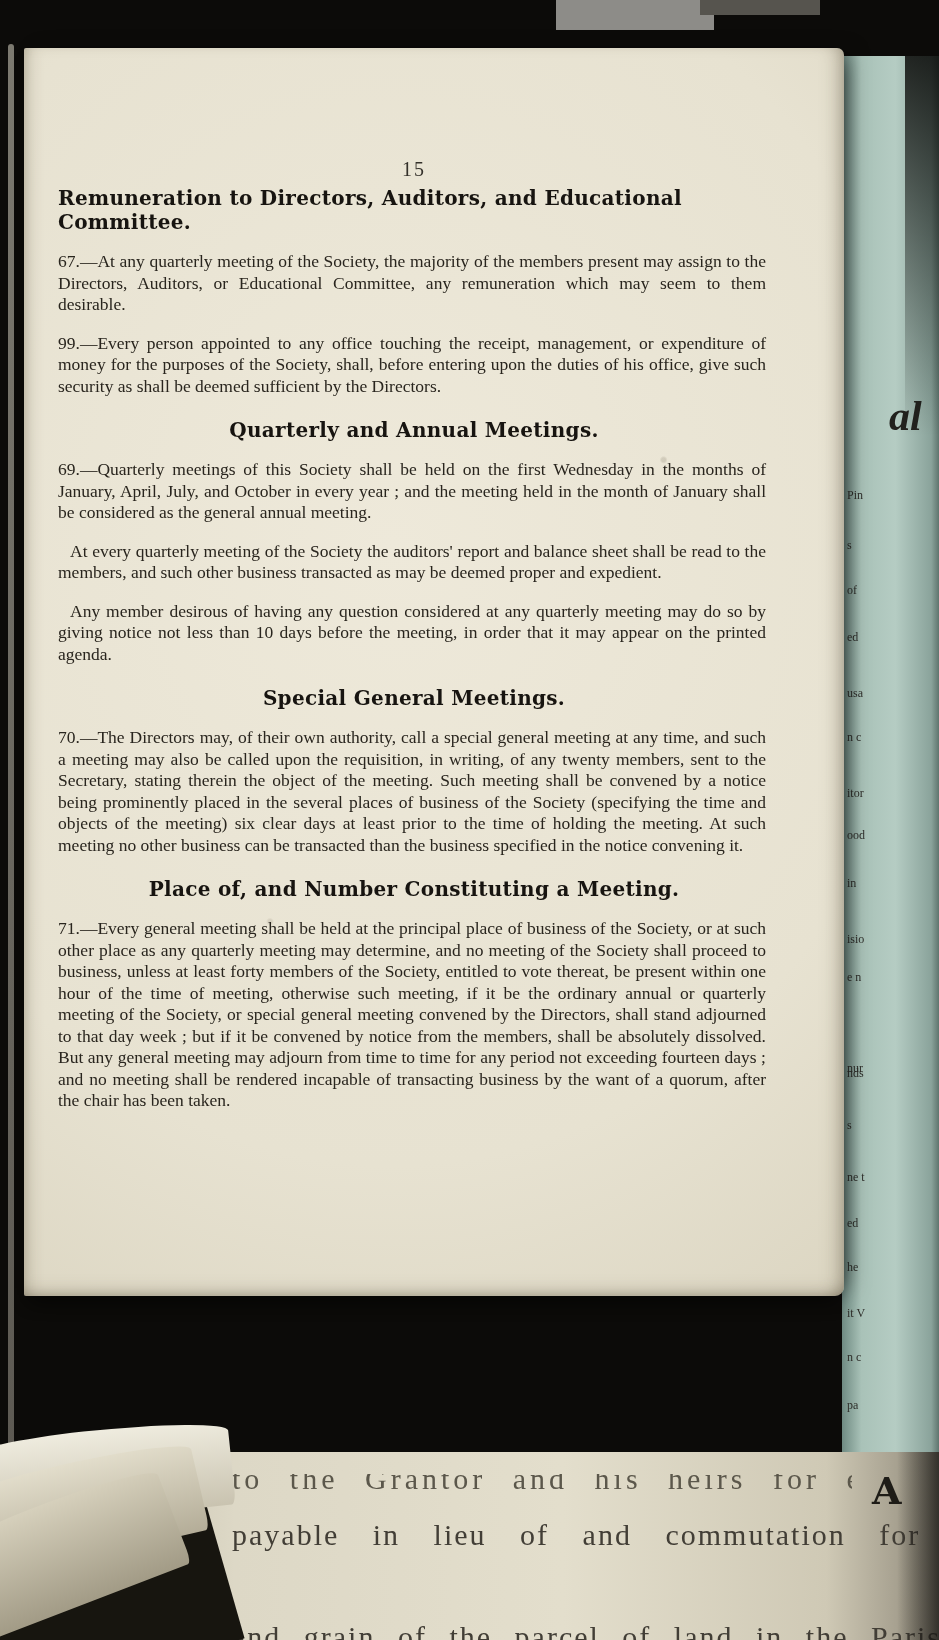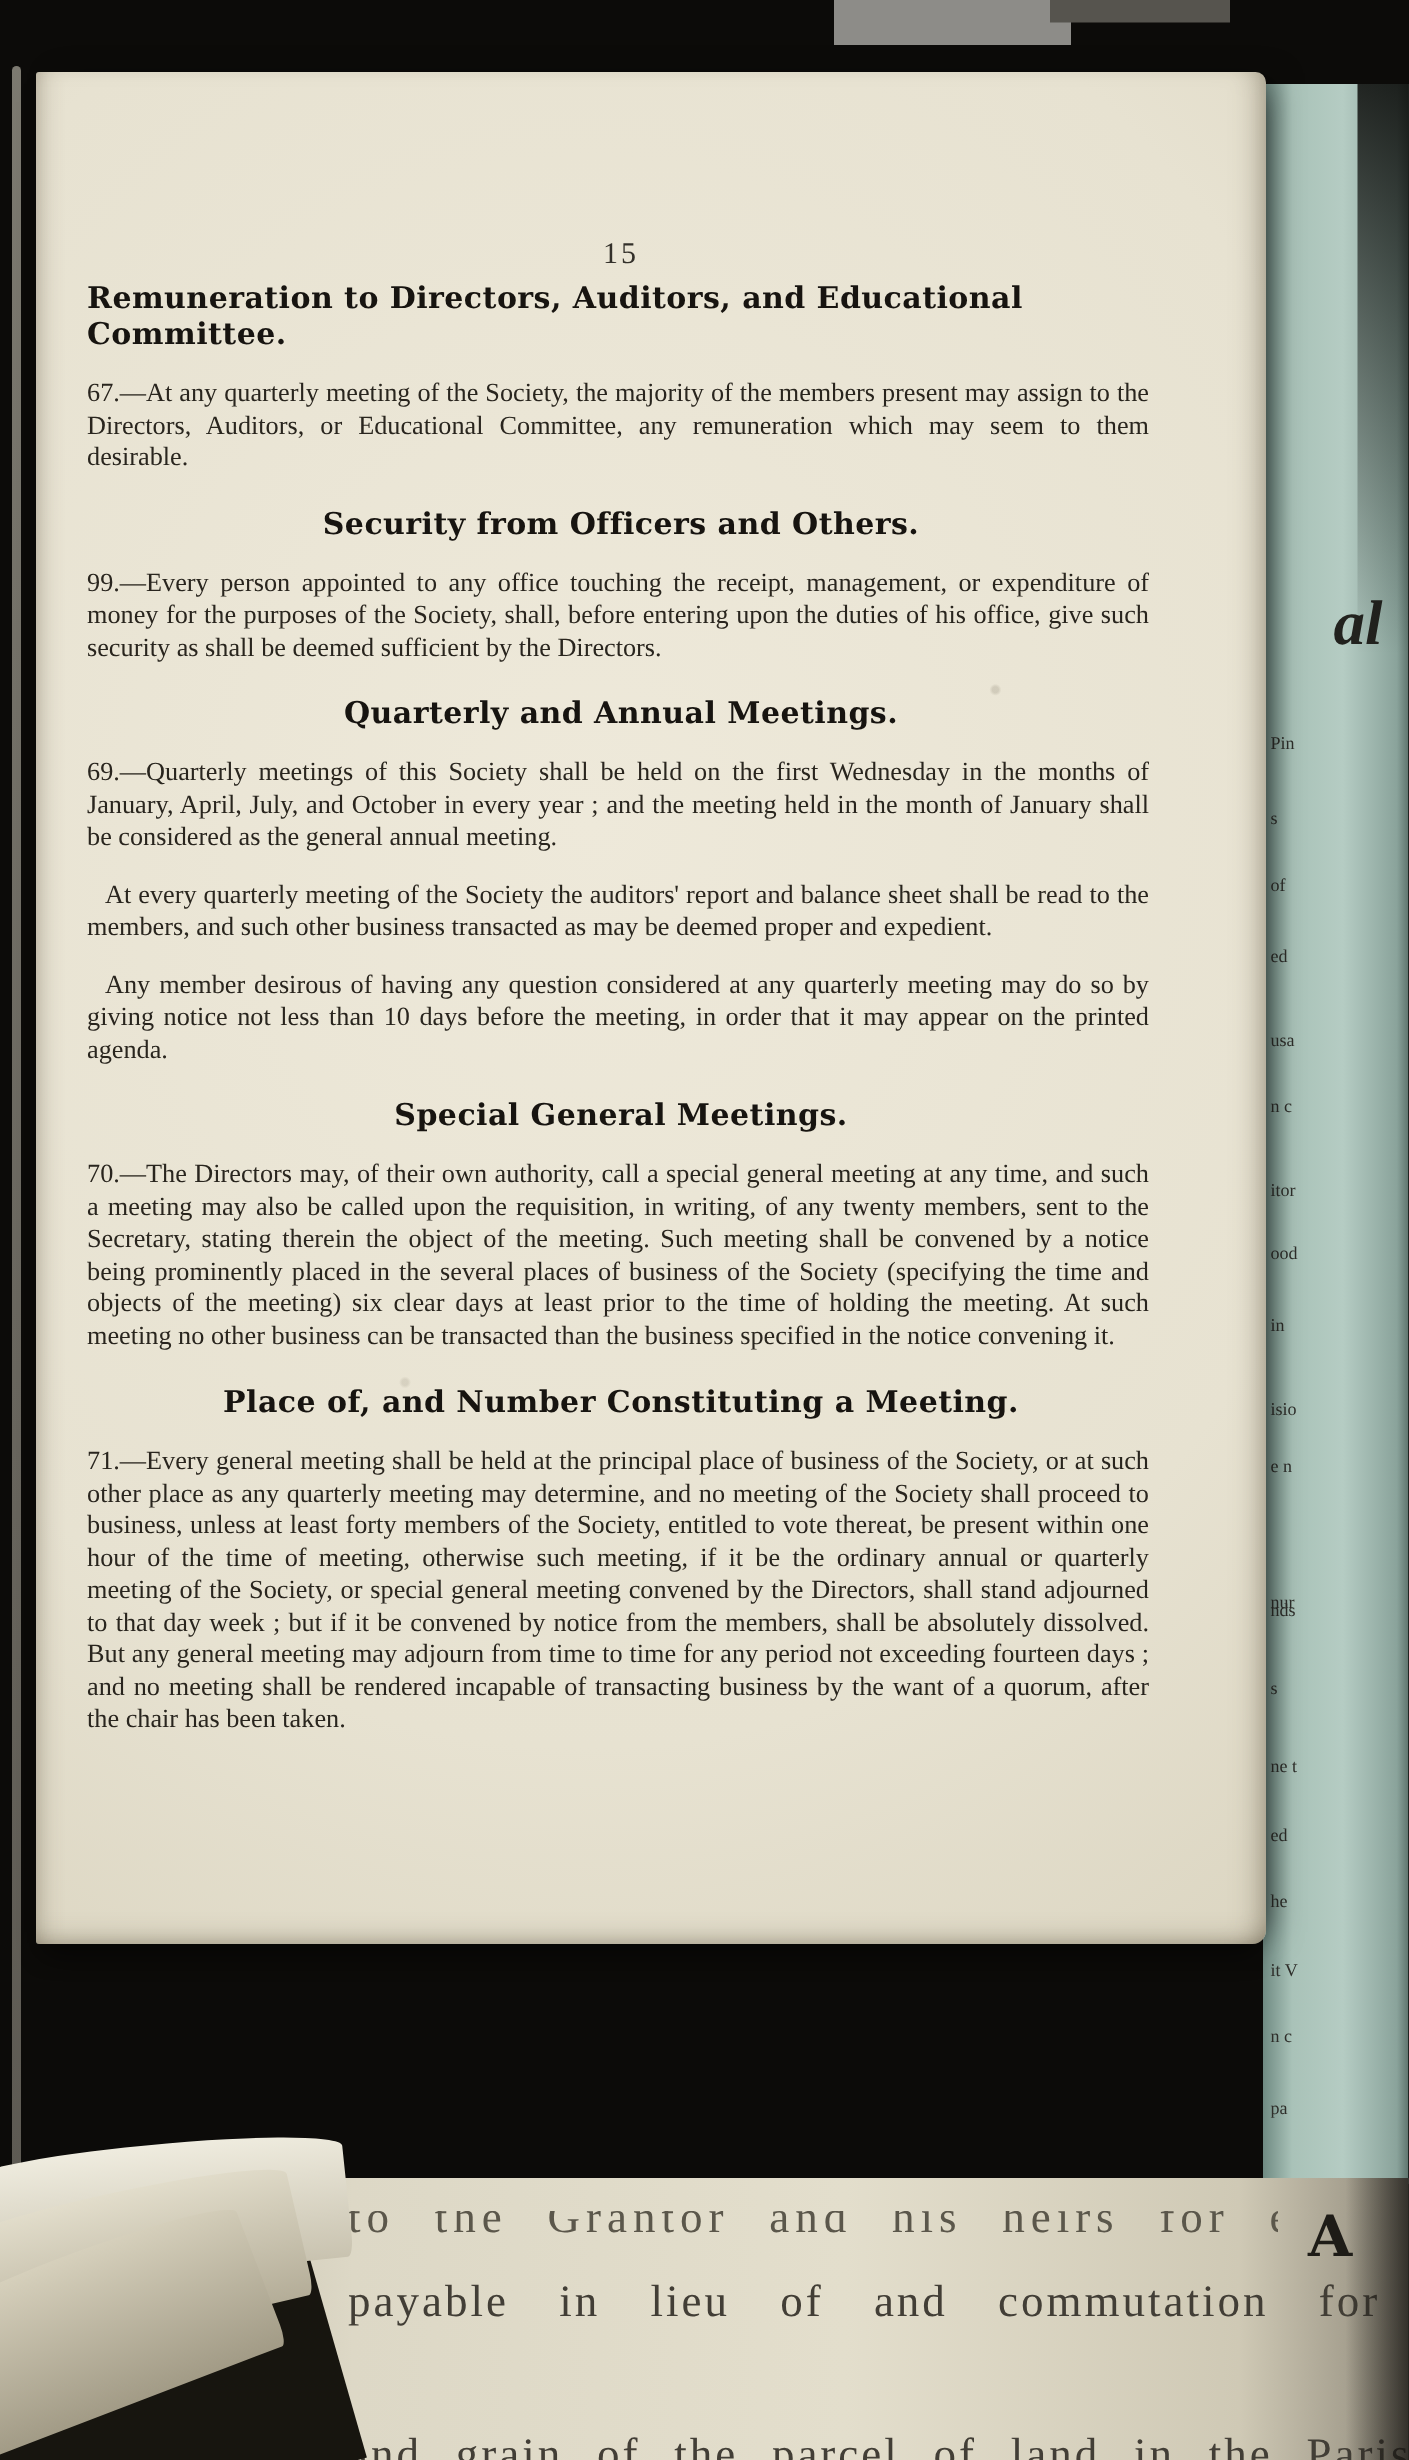--- a/index.html
+++ b/index.html
@@ -115,21 +115,20 @@
   <div class="fan fan2"></div>
   <div class="fan fan3"></div>
 
   <div class="main-page">
     <main class="content">
       <div class="pageno">15</div>
 
       <h2 class="sect first">Remuneration to Directors, Auditors, and Educational Committee.</h2>
       <p class="body">67.—At any quarterly meeting of the Society, the majority of the members present may assign to the Directors, Auditors, or Educational Committee, any remuneration which may seem to them desirable.</p>
 
-      <h2 class="sect">Security from Officers and Others.</h2>
       <p class="body">99.—Every person appointed to any office touching the receipt, management, or expenditure of money for the purposes of the Society, shall, before entering upon the duties of his office, give such security as shall be deemed sufficient by the Directors.</p>
 
       <h2 class="sect">Quarterly and Annual Meetings.</h2>
       <p class="body">69.—Quarterly meetings of this Society shall be held on the first Wednesday in the months of January, April, July, and October in every year ; and the meeting held in the month of January shall be considered as the general annual meeting.</p>
       <p class="body indent">At every quarterly meeting of the Society the auditors' report and balance sheet shall be read to the members, and such other business transacted as may be deemed proper and expedient.</p>
       <p class="body indent">Any member desirous of having any question considered at any quarterly meeting may do so by giving notice not less than 10 days before the meeting, in order that it may appear on the printed agenda.</p>
 
       <h2 class="sect">Special General Meetings.</h2>
       <p class="body">70.—The Directors may, of their own authority, call a special general meeting at any time, and such a meeting may also be called upon the requisition, in writing, of any twenty members, sent to the Secretary, stating therein the object of the meeting. Such meeting shall be convened by a notice being prominently placed in the several places of business of the Society (specifying the time and objects of the meeting) six clear days at least prior to the time of holding the meeting. At such meeting no other business can be transacted than the business specified in the notice convening it.</p>
 

